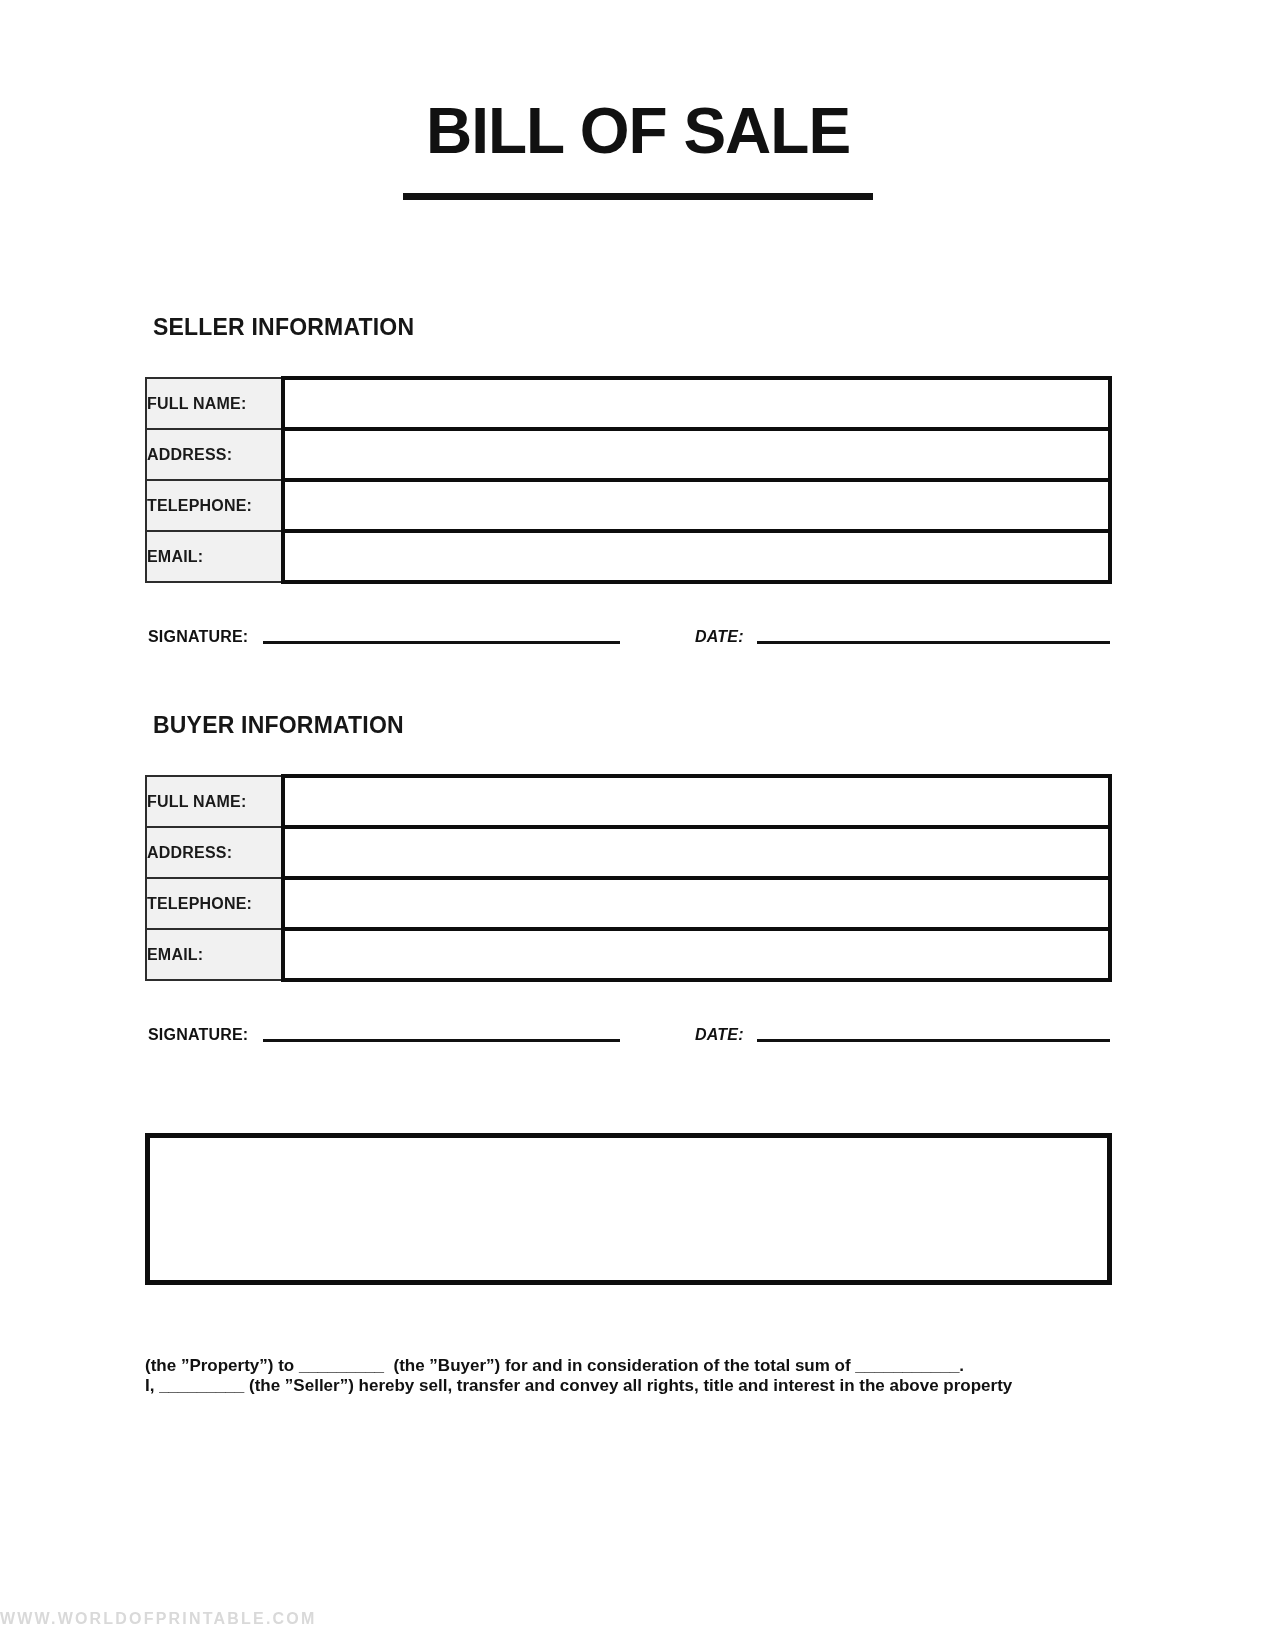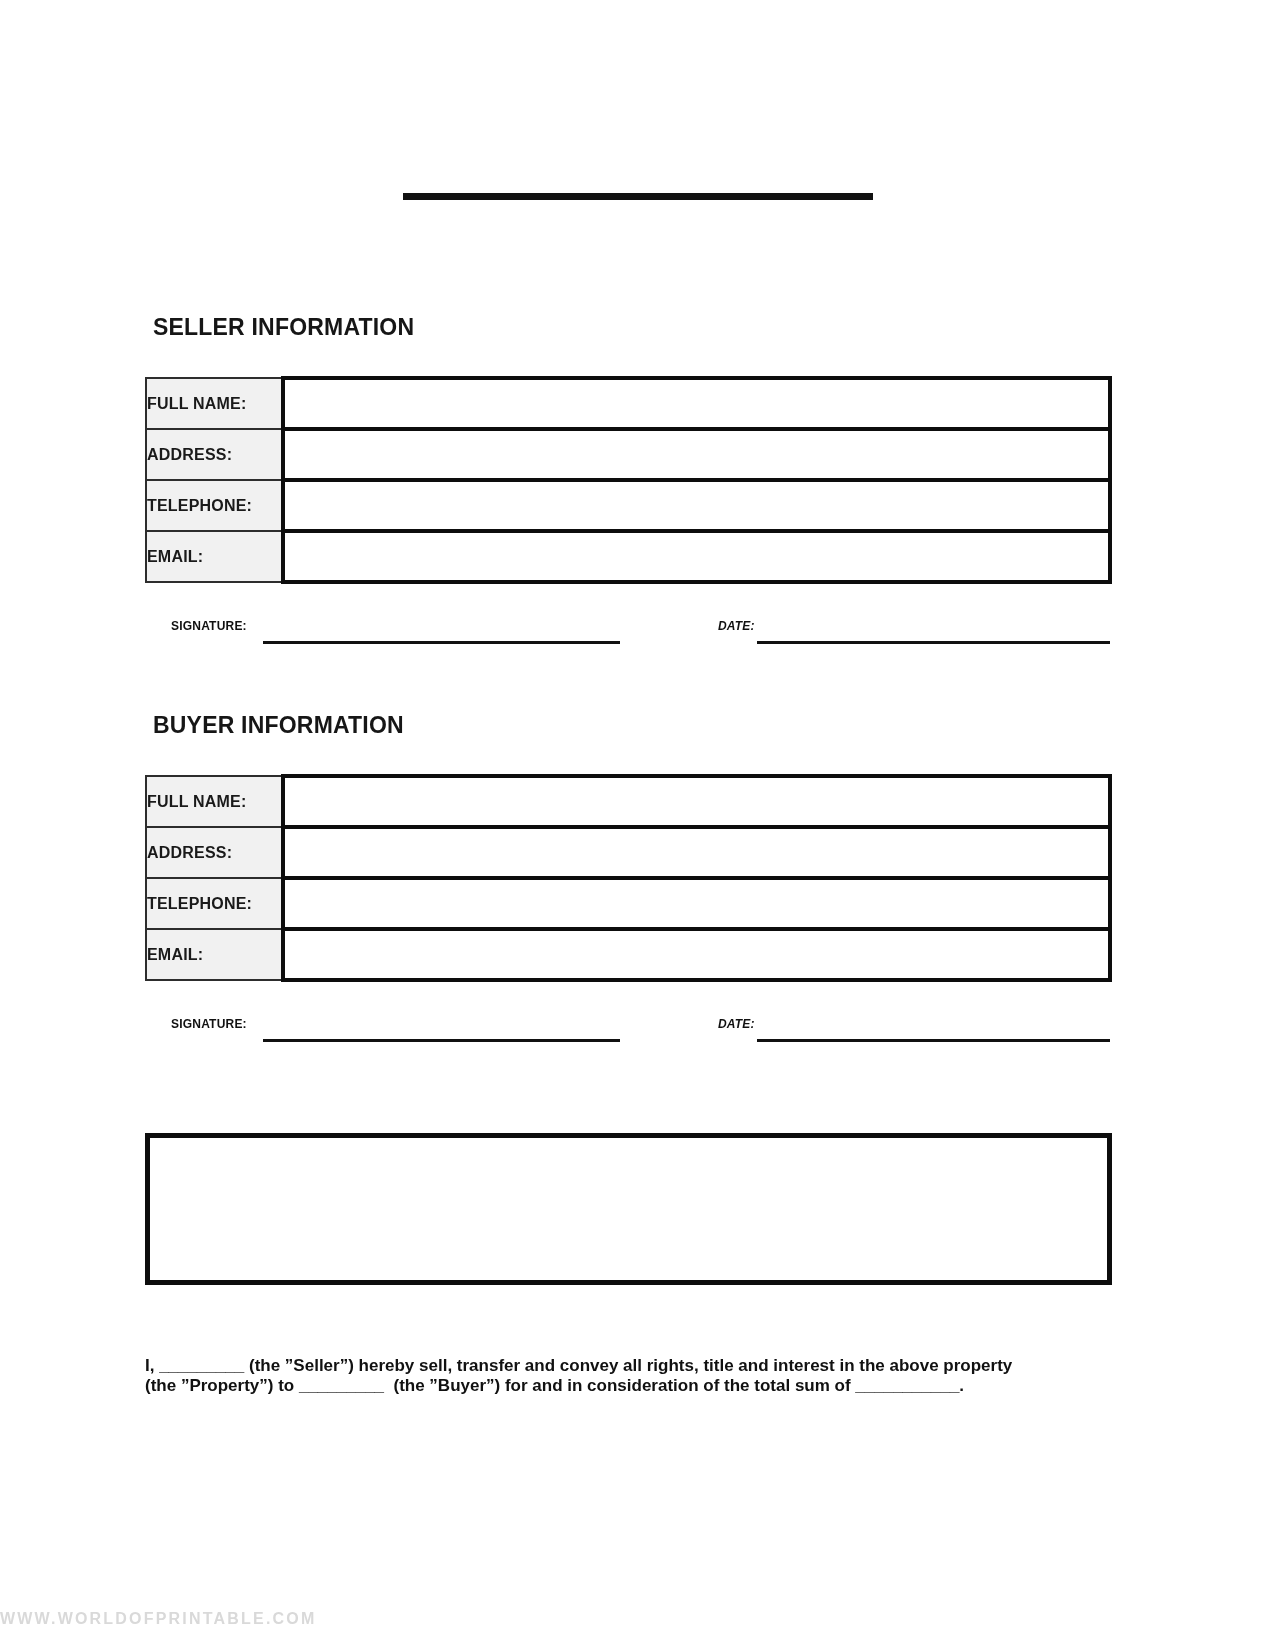--- a/index.html
+++ b/index.html
@@ -31,21 +31,21 @@
     width:134px; background:#f1f1f1; border:2px solid #2d2d2d;
     font-weight:700; font-size:16px; letter-spacing:0.2px; color:#1a1a1a;
     vertical-align:middle;
   }
   td.val { background:#ffffff; border:4px solid #0d0d0d; }
 
   
   .sig-row { position:absolute; left:145px; width:967px; height:30px; }
   .r-seller-sig { top:617px; }
   .r-buyer-sig  { top:1015px; }
-  .sig-row .lab { position:absolute; top:2px; font-size:12px; font-weight:700; letter-spacing:0.2px; color:#111111;margin-left:23px; }
+  .sig-row .lab { position:absolute; top:11px; font-size:16px; font-weight:700; letter-spacing:0.2px; color:#111111; }
   .sig-row .sig-lab  { left:3px; }
   .sig-row .date-lab { left:550px;font-style:italic; }
   .sig-row .line { position:absolute; top:0; height:24px; border-bottom:3px solid #111111; }
   .sig-row .sig-line  { left:118px; width:357px; }
   .sig-row .date-line { left:612px; width:353px; }
 
   
   .property-box {
     position:absolute; left:145px; top:1133px; width:967px; height:152px;
     box-sizing:border-box; border:5px solid #0d0d0d; background:#ffffff;
@@ -59,20 +59,21 @@
   .footer {
     position:absolute; top:1610px; left:0; width:100%; text-align:left;
     font-size:16px; font-weight:700; letter-spacing:2.2px; color:#d9d9d9;
   }
 </style>
 </head>
 <body>
 
 <div class="page">
 
+  <h1 class="title">BILL OF SALE</h1>
   <div class="title-rule"></div>
 
   <h2 class="sec-heading h-seller">SELLER INFORMATION</h2>
   <table class="info-table t-seller">
     <tbody>
       <tr>
         <td class="lbl">FULL NAME:</td>
         <td class="val"></td>
       </tr>
       <tr>
@@ -120,19 +121,19 @@
   <div class="sig-row r-buyer-sig">
     <span class="lab sig-lab">SIGNATURE:</span>
     <span class="line sig-line"></span>
     <span class="lab date-lab">DATE:</span>
     <span class="line date-line"></span>
   </div>
 
   <div class="property-box"></div>
 
   <div class="declaration">
+    <div class="decl-line">(the ”Property”) to _________  (the ”Buyer”) for and in consideration of the total sum of ___________.</div>
     <div class="decl-line">I, _________ (the ”Seller”) hereby sell, transfer and convey all rights, title and interest in the above property</div>
-    <div class="decl-line">(the ”Property”) to _________  (the ”Buyer”) for and in consideration of the total sum of ___________.</div>
   </div>
 
   <div class="footer">WWW.WORLDOFPRINTABLE.COM</div>
 
 </div>
 
 </body></html>

